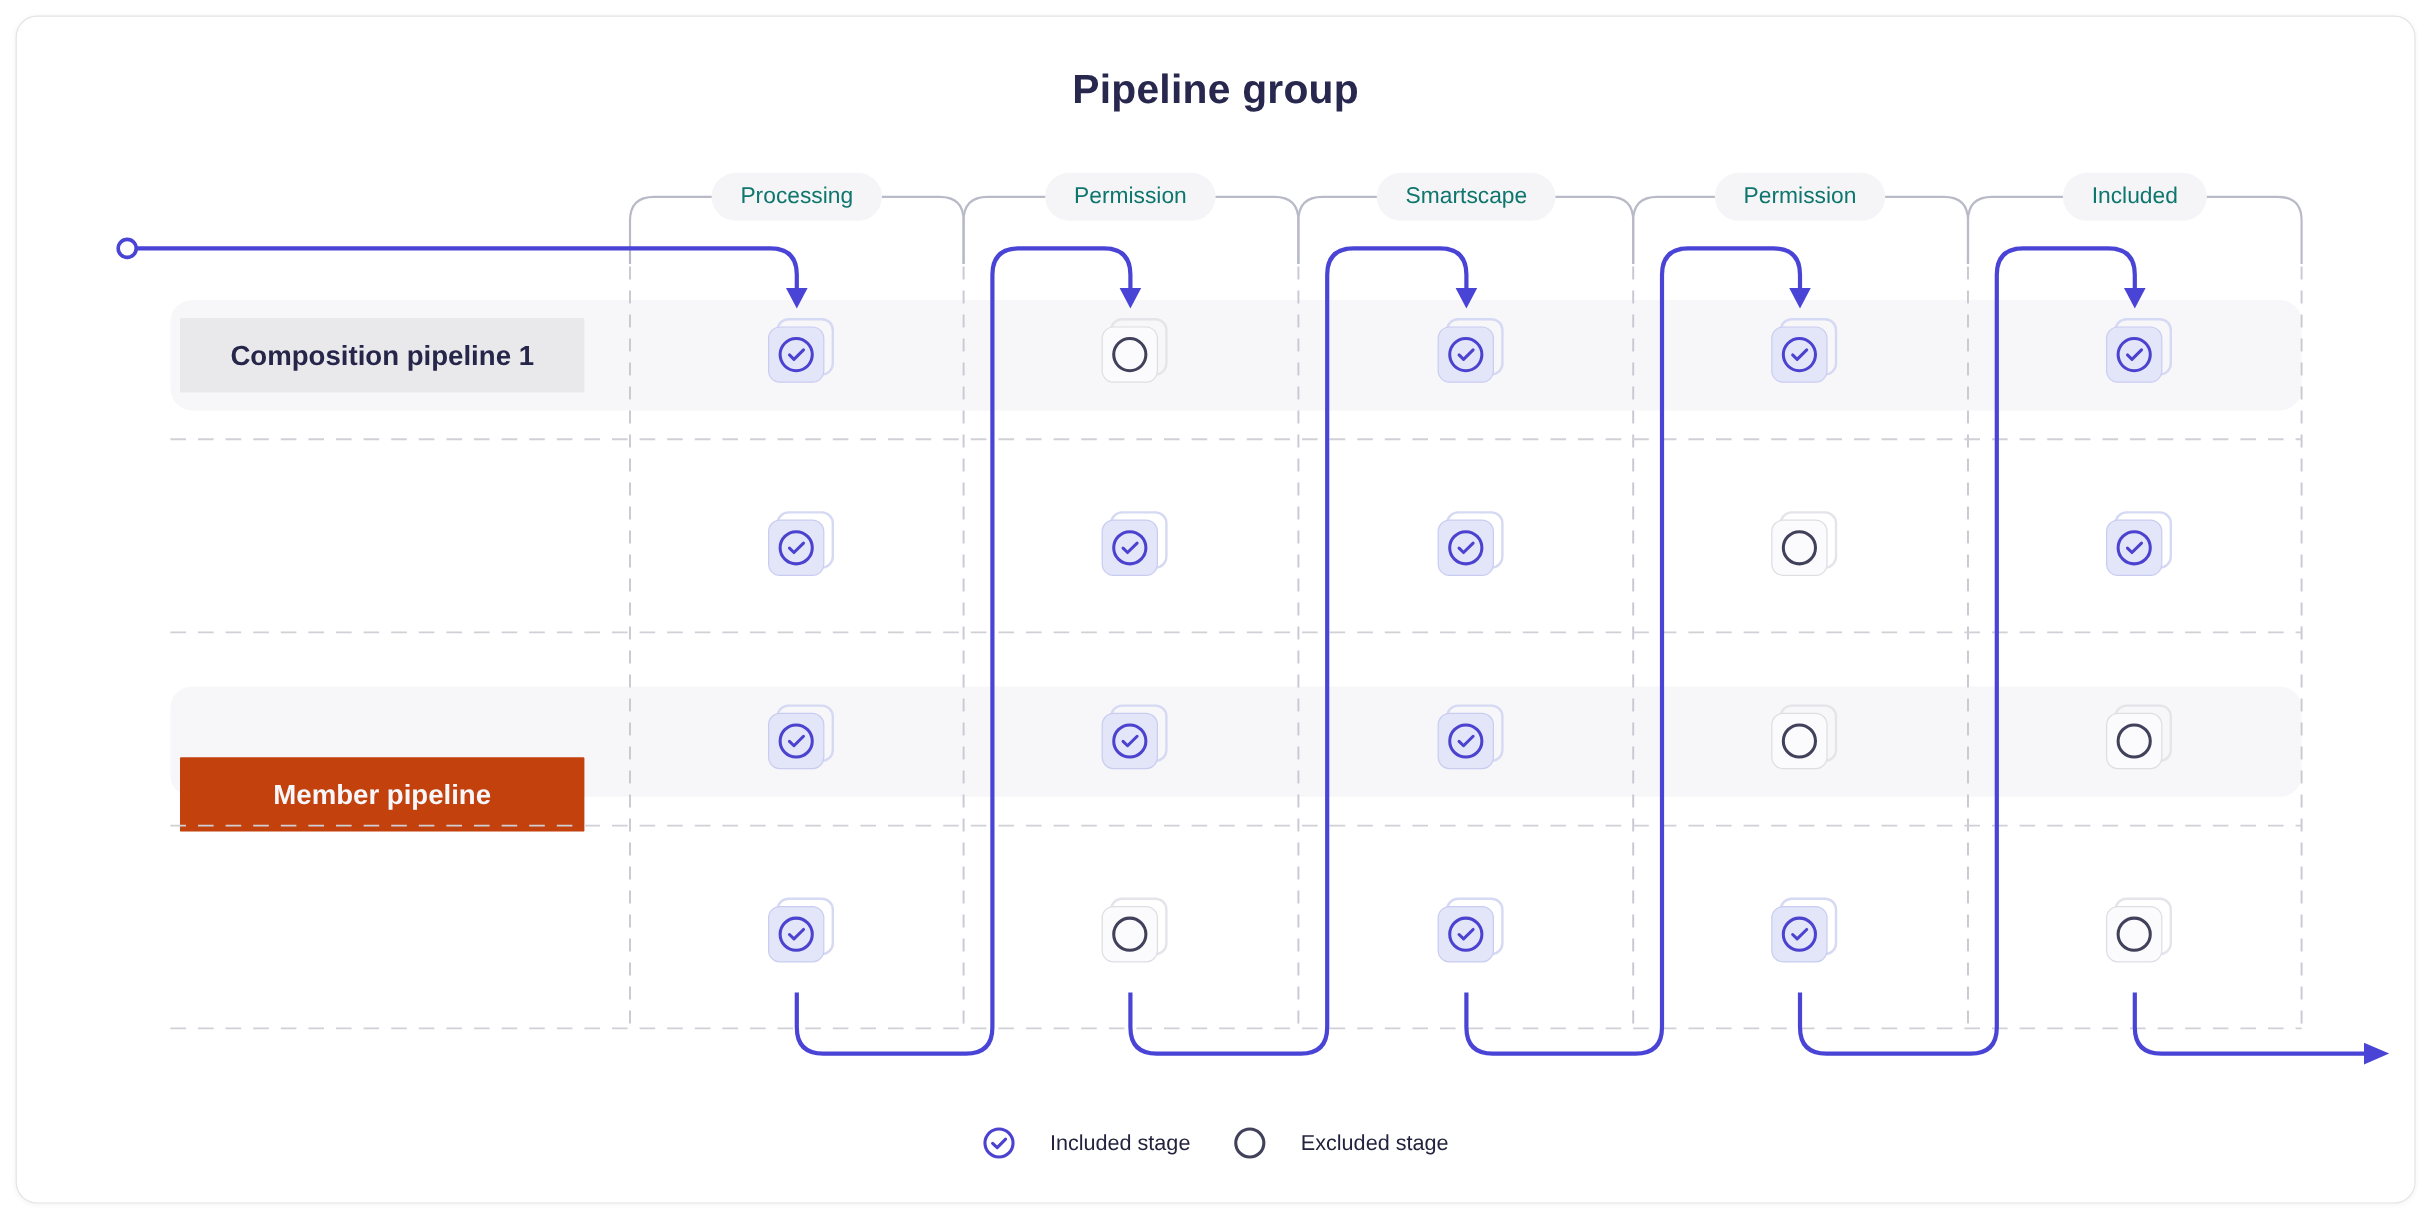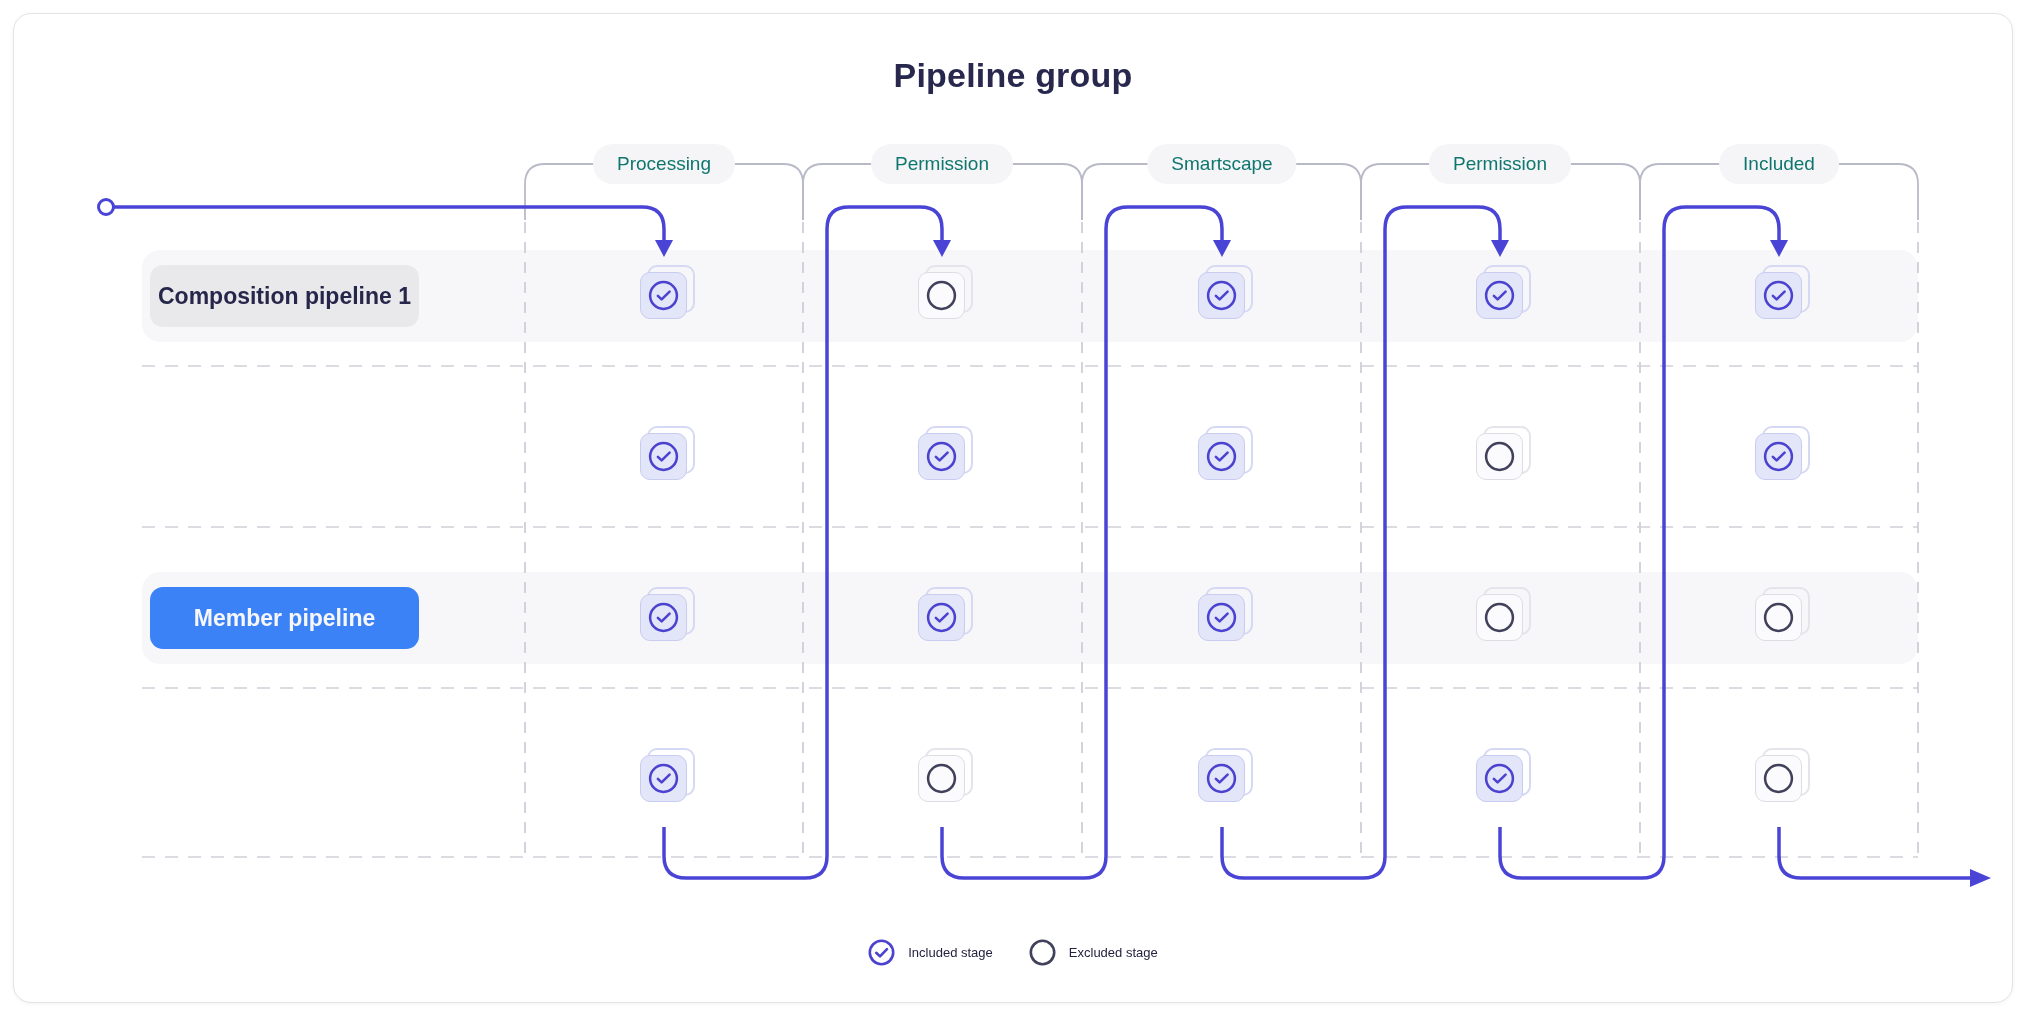--- a/index.html
+++ b/index.html
@@ -3,37 +3,37 @@
 <meta charset="utf-8">
 <style>
   html,body{margin:0;padding:0;background:#ffffff;width:2026px;height:1016px;overflow:hidden;
     font-family:"Liberation Sans","DejaVu Sans",sans-serif;}
   .card{position:absolute;left:13px;top:13px;width:1998px;height:988px;background:#ffffff;
     border:1.5px solid #e3e3e8;border-radius:18px;box-shadow:0 1px 4px rgba(30,30,60,.05);}
   .title{position:absolute;top:42px;left:0;width:100%;text-align:center;
     font-size:34px;font-weight:bold;color:#28284f;letter-spacing:.2px;}
   svg.overlay{position:absolute;left:0;top:0;width:2026px;height:1016px;pointer-events:none;}
   .band{position:absolute;left:128px;width:1776px;height:92px;background:#f7f7f9;border-radius:18px;}
-  .row-label{position:absolute;left:8px;top:15px;width:269px;height:62px;border-radius:13px;
+  .row-label{position:absolute;left:8px;top:15px;width:337px;height:62px;border-radius:1px;
     background:#e9e9ec;display:flex;align-items:center;justify-content:center;
     font-size:23px;font-weight:bold;color:#26264a;}
-  .row-label.member{background:#3b82f6;color:#f7f7fb;}
+  .row-label.member{background:#c2410c;color:#f7f7fb;margin-top:44px;}
   .pill{position:absolute;top:130px;height:40px;transform:translateX(-50%);
     background:#f5f5f7;border-radius:20px;padding:0 24px;line-height:40px;
     font-size:19px;color:#0f766e;white-space:nowrap;}
   .stage-icon{position:absolute;width:48px;height:48px;}
   .stage-icon .back{position:absolute;left:0;top:0;width:44px;height:44px;border-radius:10px;
     border:2px solid #d6d9f3;transform:translate(7px,-7px);}
   .stage-icon.excluded .back{border-color:#e4e4ea;}
   .stage-icon .front{position:absolute;left:0;top:0;width:45px;height:45px;border-radius:10px;
     background:#e3e5f8;border:1.5px solid #c9ccf1;display:flex;align-items:center;justify-content:center;}
   .stage-icon.excluded .front{background:#fbfbfd;border-color:#dddde3;}
   .legend{position:absolute;top:925px;left:0;width:100%;display:flex;justify-content:center;
     align-items:center;gap:36px;}
-  .legend-item{display:flex;align-items:center;gap:13px;font-size:13px;color:#23233f;}
+  .legend-item{display:flex;align-items:center;gap:29px;font-size:18px;color:#23233f;}
 </style>
 </head>
 <body>
 
 <div class="card">
   <div class="title">Pipeline group</div>
 
   <div class="band" style="top:236px">
     <div class="row-label">Composition pipeline 1</div>
   </div>

